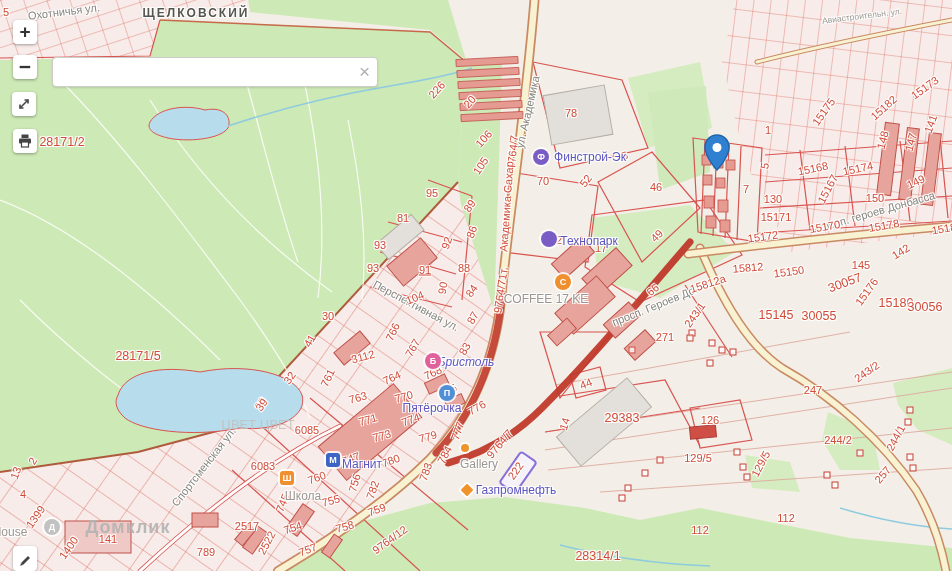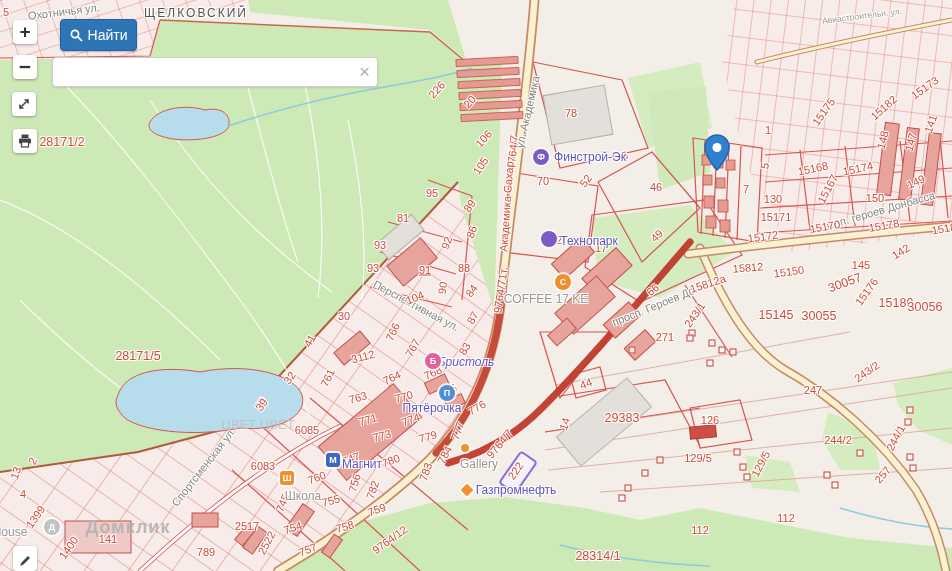--- a/index.html
+++ b/index.html
@@ -198,21 +198,21 @@
   <g fill="#e3dfda" stroke="#b6afa8" stroke-width="1">
     <rect x="547" y="90" width="62" height="50" transform="rotate(-10 578 115)"></rect>
     <rect x="558" y="403" width="92" height="38" transform="rotate(-40 604 422)"></rect>
     <rect x="377" y="227" width="46" height="20" transform="rotate(-40 400 237)"></rect>
   </g>
   <rect x="690" y="426" width="26" height="12" transform="rotate(-5 703 432)" fill="#cf4f47" stroke="#a93a33"></rect>
   <rect x="65" y="521" width="66" height="32" fill="#eec9c6" stroke="#c05048"></rect>
 </svg>
 
 <div id="map-labels">
-      <span class="ml district" style="left: 196px; top: 13px; transform: translate(-50%, -50%) rotate(0deg);">ЩЕЛКОВСКИЙ</span>
+      <span class="ml district" style="left: 196px; top: 13px; transform: translate(-50%, -50%) rotate(0deg); font-weight: bold;">ЩЕЛКОВСКИЙ</span>
       <span class="ml street" style="left: 64px; top: 12px; transform: translate(-50%, -50%) rotate(-7deg);">Охотничья ул.</span>
       <span class="ml street-sm" style="left: 862px; top: 16px; transform: translate(-50%, -50%) rotate(-7deg);">Авиастроительн. ул.</span>
       <span class="ml street" style="left: 528px; top: 112px; transform: translate(-50%, -50%) rotate(-77deg);">ул. Академика</span>
       <span class="ml num" style="left: 513px; top: 152px; transform: translate(-50%, -50%) rotate(-84deg);">9764/7</span>
       <span class="ml num" style="left: 507px; top: 205px; transform: translate(-50%, -50%) rotate(-86deg);">Академика Сахар.</span>
       <span class="ml num" style="left: 501px; top: 290px; transform: translate(-50%, -50%) rotate(-82deg);">9764/71т.</span>
       <span class="ml num" style="left: 500px; top: 444px; transform: translate(-50%, -50%) rotate(-50deg);">9764/7</span>
       <span class="ml num" style="left: 390px; top: 540px; transform: translate(-50%, -50%) rotate(-36deg);">9764/12</span>
       <span class="ml street" style="left: 655px; top: 306px; transform: translate(-50%, -50%) rotate(-22deg);">просп. Героев До.</span>
       <span class="ml street" style="left: 876px; top: 212px; transform: translate(-50%, -50%) rotate(-16deg);">просп. героев Донбасса</span>
@@ -288,21 +288,21 @@
       <span class="ml num" style="left: 470px; top: 206px; transform: translate(-50%, -50%) rotate(-55deg);">89</span>
       <span class="ml num" style="left: 472px; top: 232px; transform: translate(-50%, -50%) rotate(-70deg);">86</span>
       <span class="ml num" style="left: 447px; top: 243px; transform: translate(-50%, -50%) rotate(-70deg);">92</span>
       <span class="ml num" style="left: 425px; top: 270px; transform: translate(-50%, -50%) rotate(0deg); text-decoration: underline;">91</span>
       <span class="ml num" style="left: 464px; top: 268px; transform: translate(-50%, -50%) rotate(0deg);">88</span>
       <span class="ml num" style="left: 443px; top: 288px; transform: translate(-50%, -50%) rotate(-80deg);">90</span>
       <span class="ml num" style="left: 472px; top: 291px; transform: translate(-50%, -50%) rotate(-55deg);">84</span>
       <span class="ml num" style="left: 473px; top: 318px; transform: translate(-50%, -50%) rotate(-60deg);">87</span>
       <span class="ml num" style="left: 465px; top: 349px; transform: translate(-50%, -50%) rotate(-60deg);">83</span>
       <span class="ml num" style="left: 415px; top: 298px; transform: translate(-50%, -50%) rotate(-22deg);">104</span>
-      <span class="ml num" style="left: 344px; top: 316px; transform: translate(-50%, -50%) rotate(0deg);">30</span>
+      <span class="ml num" style="left: 328px; top: 316px; transform: translate(-50%, -50%) rotate(0deg);">30</span>
       <span class="ml num" style="left: 310px; top: 341px; transform: translate(-50%, -50%) rotate(-60deg);">41</span>
       <span class="ml num" style="left: 290px; top: 378px; transform: translate(-50%, -50%) rotate(-55deg);">32</span>
       <span class="ml num" style="left: 261px; top: 404px; transform: translate(-50%, -50%) rotate(-55deg);">39</span>
       <span class="ml num" style="left: 363px; top: 357px; transform: translate(-50%, -50%) rotate(-15deg);">3112</span>
       <span class="ml num" style="left: 393px; top: 332px; transform: translate(-50%, -50%) rotate(-65deg);">766</span>
       <span class="ml num" style="left: 413px; top: 348px; transform: translate(-50%, -50%) rotate(-60deg);">767</span>
       <span class="ml num" style="left: 328px; top: 378px; transform: translate(-50%, -50%) rotate(-65deg);">761</span>
       <span class="ml num" style="left: 392px; top: 378px; transform: translate(-50%, -50%) rotate(-25deg);">764</span>
       <span class="ml num" style="left: 433px; top: 373px; transform: translate(-50%, -50%) rotate(-25deg);">768</span>
       <span class="ml num" style="left: 358px; top: 398px; transform: translate(-50%, -50%) rotate(-15deg);">763</span>
@@ -414,26 +414,19 @@
   </svg>
 </div>
 <div class="ctrl" id="measure-btn">
   <svg width="16" height="16" viewBox="0 0 16 16">
     <path d="M4,12 L11,5 L13,7 L6,14 Z" fill="#444"></path>
     <path d="M4,12 L3.2,14.8 L6,14 Z" fill="#444"></path>
   </svg>
 </div>
 
 <div id="searchbar">
-  <button id="find-btn">
-    <svg width="13" height="13" viewBox="0 0 13 13">
-      <circle cx="5" cy="5" r="3.6" fill="none" stroke="#fff" stroke-width="1.7"></circle>
-      <line x1="7.8" y1="7.8" x2="12" y2="12" stroke="#fff" stroke-width="1.7"></line>
-    </svg>
-    <span>Найти</span>
-  </button>
 </div>
 <div id="input2wrap">
   <input id="input2" value="" style="">
   <span id="clear-x">×</span>
 </div>
 
 </div>
 
 </body></html>

